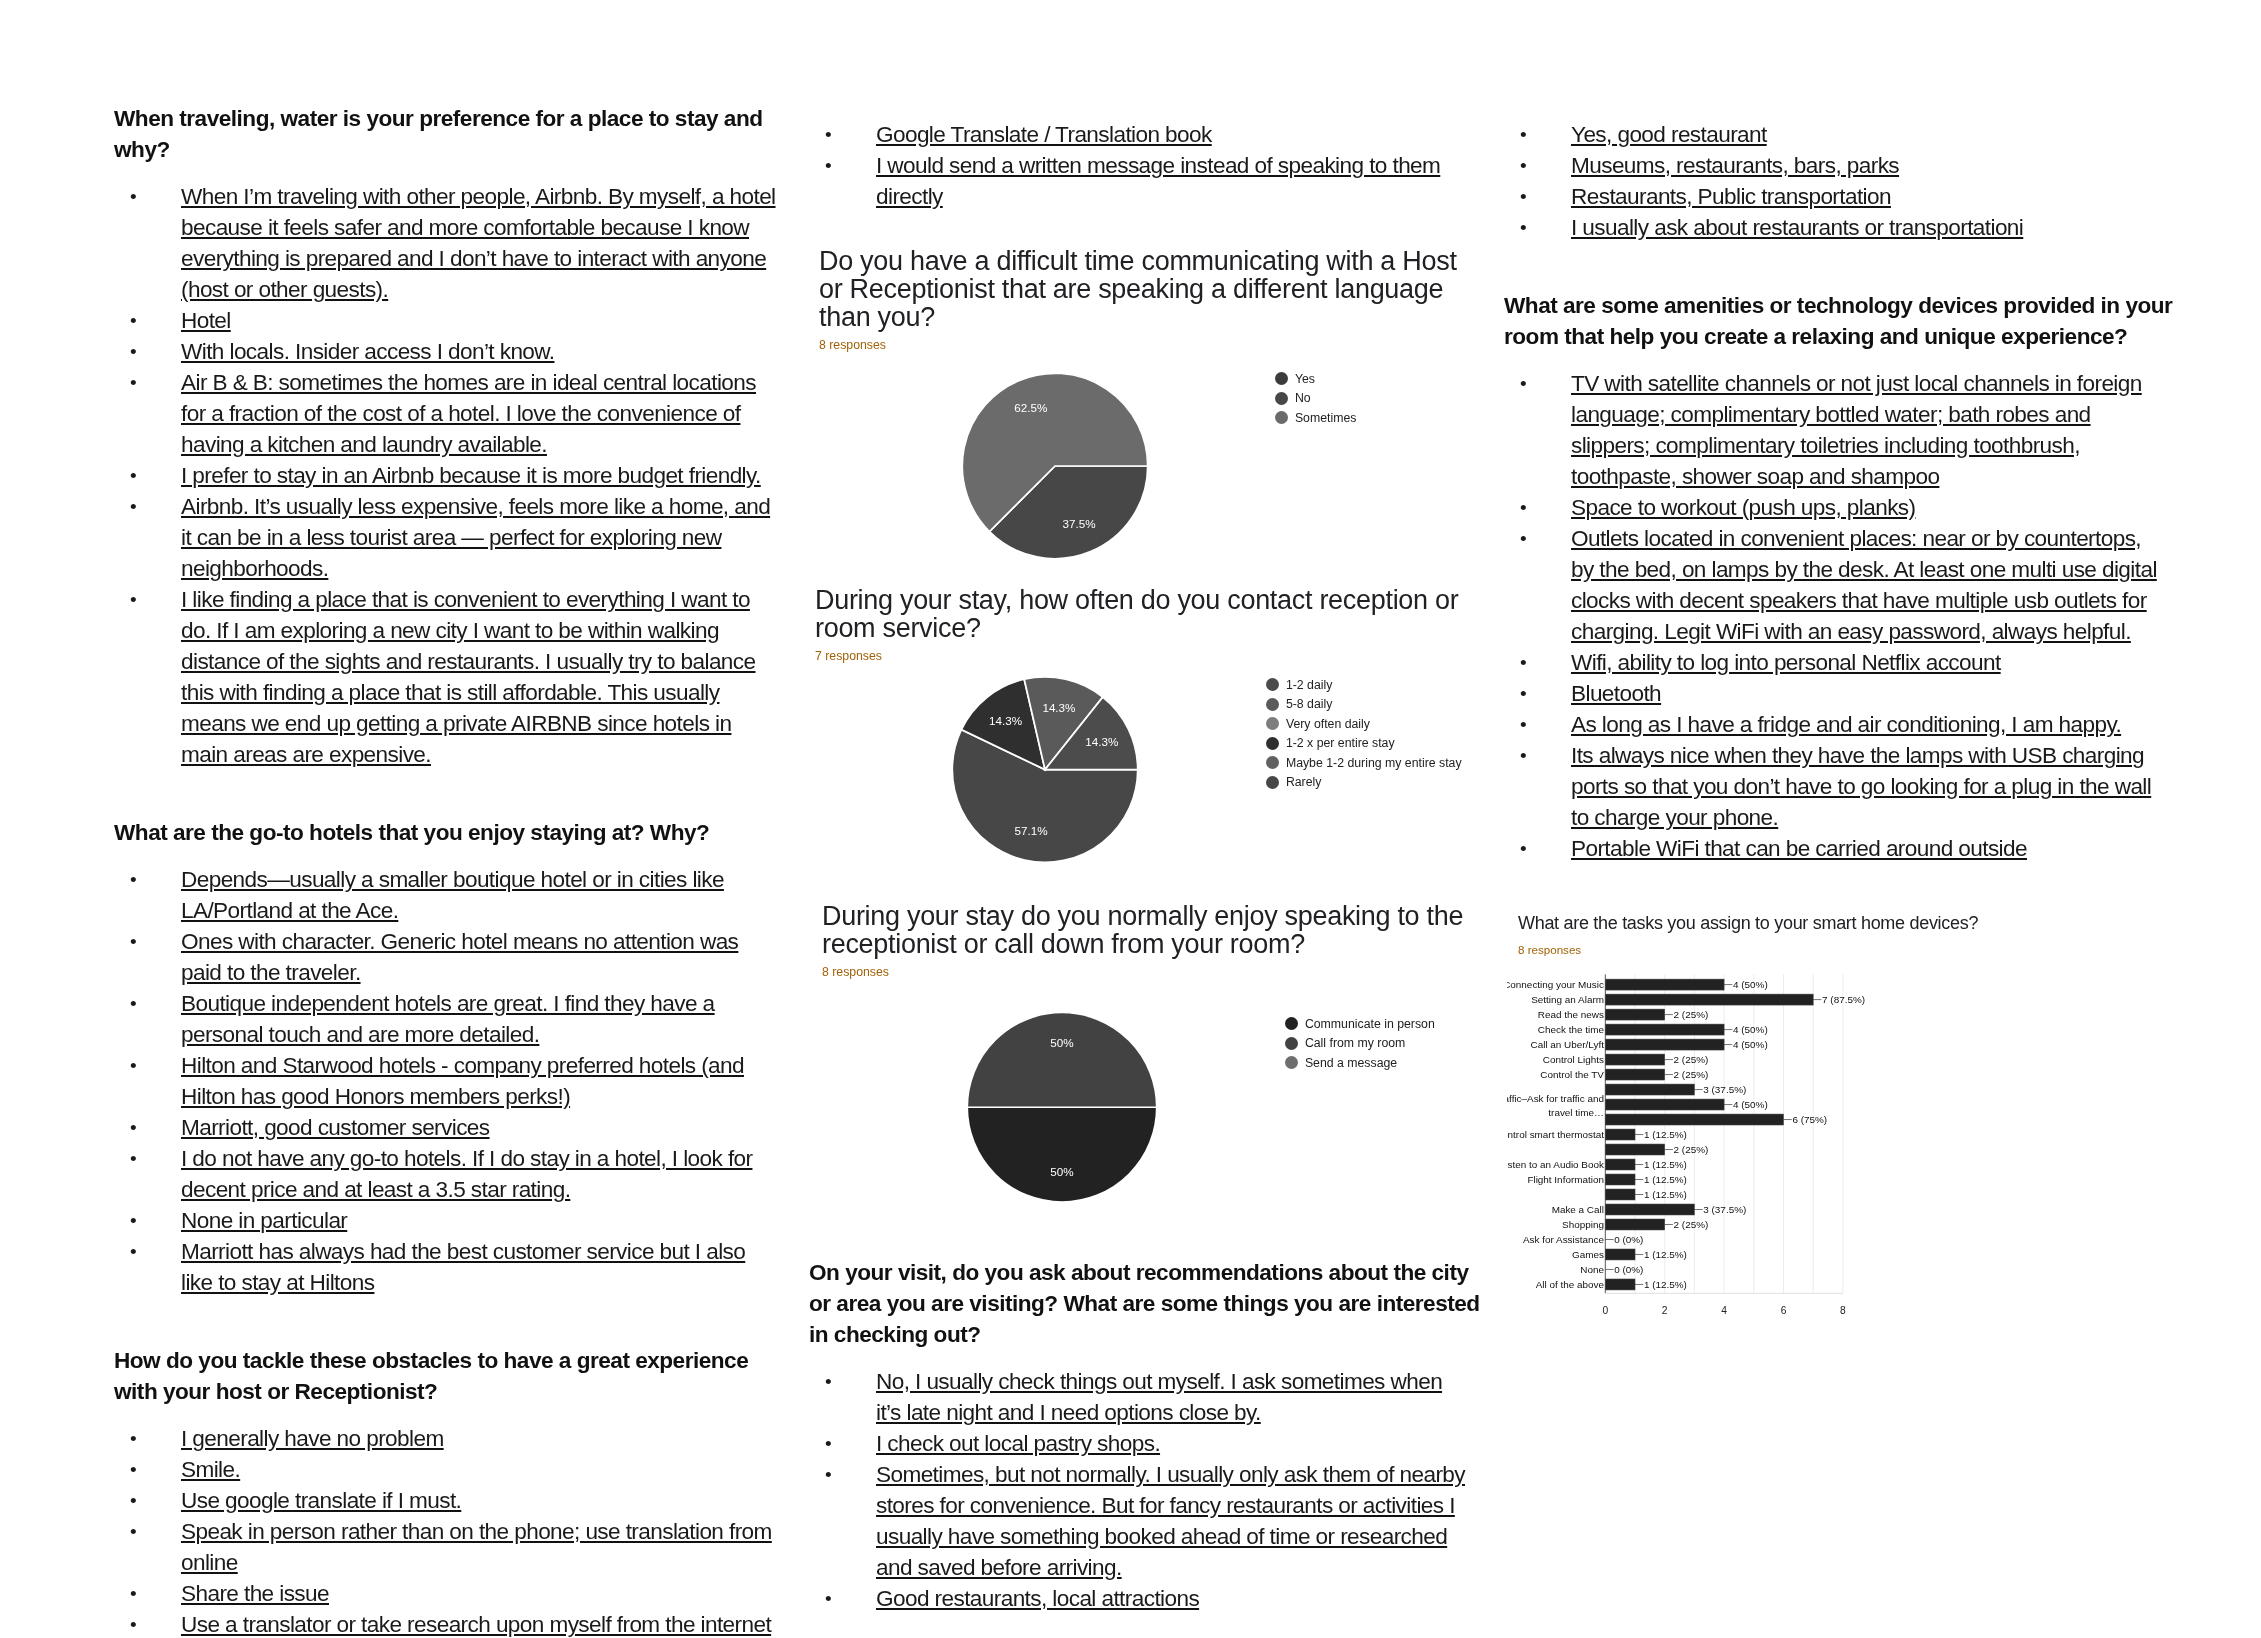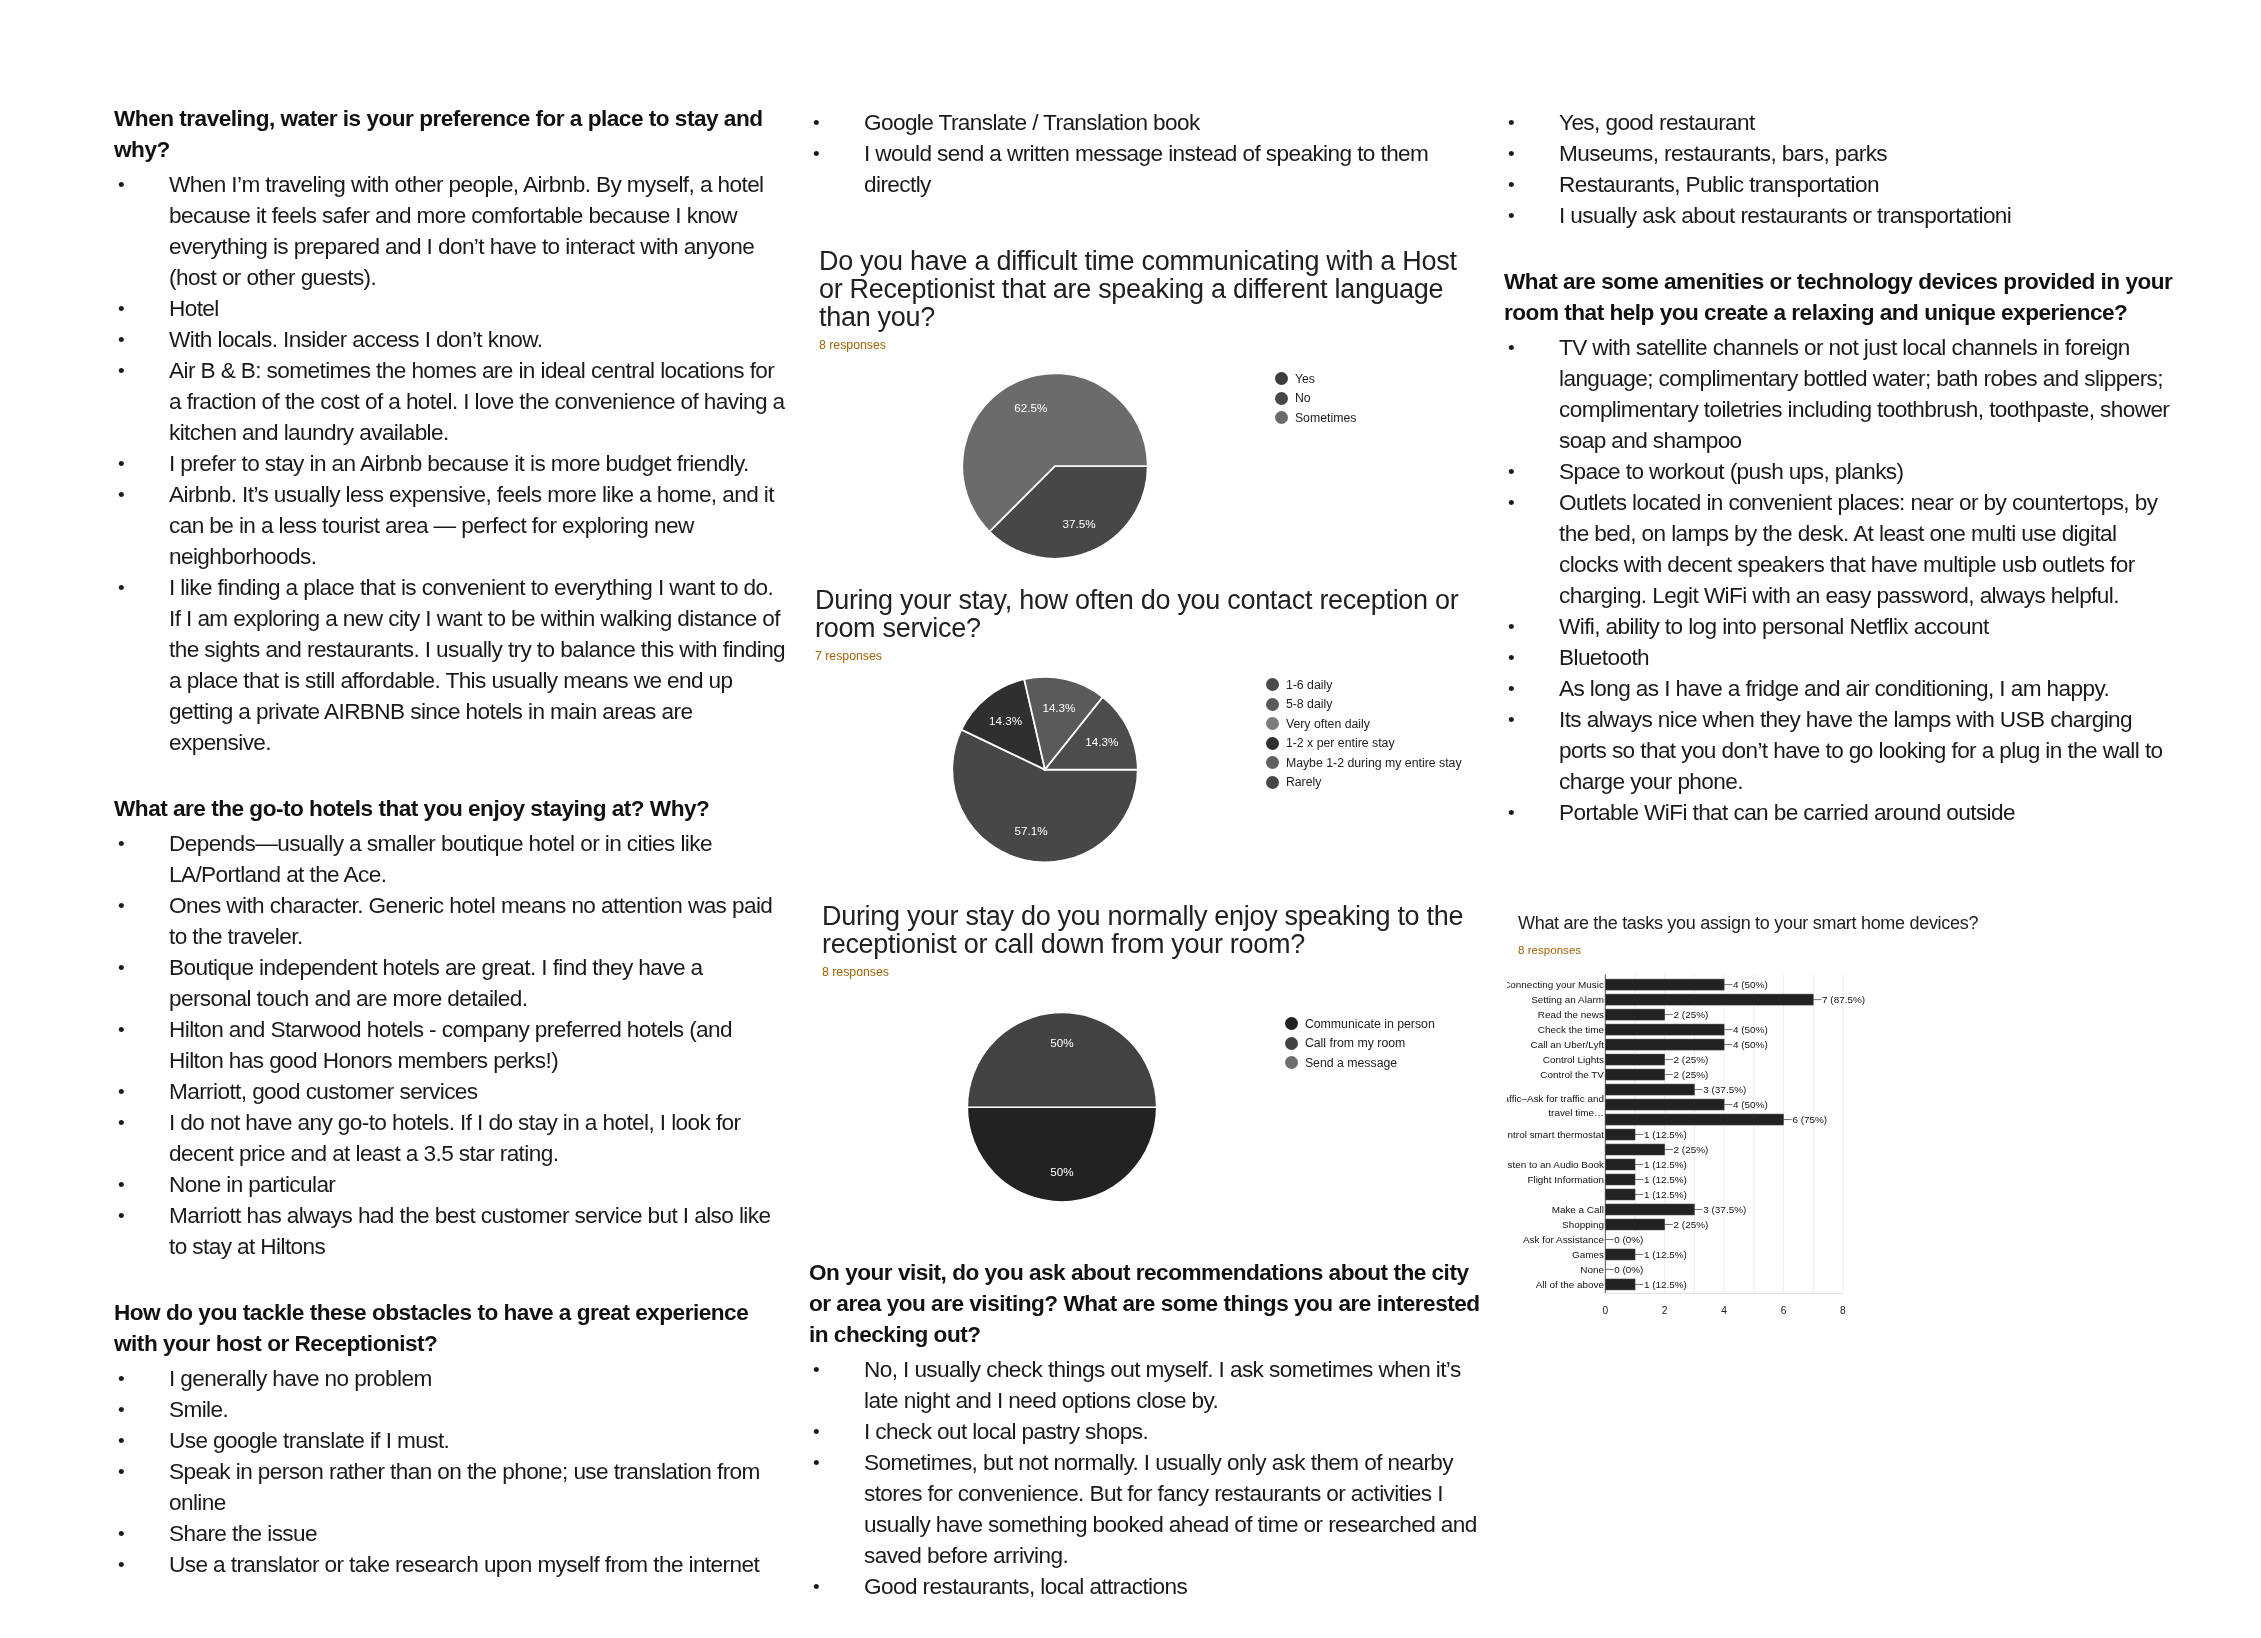--- a/index.html
+++ b/index.html
@@ -2,21 +2,21 @@
 <html style="font-size:11px"><head>
 <meta charset="utf-8">
 <style>
   html, body { margin: 0; padding: 0; background: #ffffff; }
   body { width: 2261px; height: 1638px; position: relative; overflow: hidden; color: #111; }
   .col { position: absolute; top: 103px; }
   .col1 { left: 114px; width: 678px; }
   .col2 { left: 809px; width: 678px; }
   .col3 { left: 1504px; width: 678px; }
   .q { font-family: "Liberation Sans", sans-serif; font-weight: bold; font-size: 22.6px; line-height: 31px; letter-spacing: -0.5px; margin: 0; color: #111; }
-  ul.ans { list-style: none; margin: 4px; padding: 0; }
+  ul.ans { list-style: none; margin: 16px; padding: 0; text-decoration: underline; }
   ul.ans li { font-family: "Liberation Sans", sans-serif; font-size: 22.6px; line-height: 31px; letter-spacing: -0.6px; color: #1a1a1a; position: relative; padding-left: 51px; }
   ul.ans li::before { content: "•"; position: absolute; left: 0; top: 0; font-size: 19px; }
   .gap-sec { height: 31px; }
   .form-block { position: absolute; font-family: "Liberation Sans", sans-serif; }
   .form-title { font-size: 27px; line-height: 28px; color: #202124; letter-spacing: -0.3px; margin: 0; }
   .form-sub { font-size: 12.3px; color: #a16207; margin-top: 6.9px; }
   .legend { position: absolute; font-family: "Liberation Sans", sans-serif; font-size: 12.3px; color: #222; }
   .legend-item { display: flex; align-items: center; height: 19.5px; }
   .legend-dot { width: 13px; height: 13px; border-radius: 50%; margin-right: 6.9px; flex-shrink: 0; }
   svg text { font-family: "Liberation Sans", sans-serif; }
@@ -107,21 +107,21 @@
     <path d="M150,148 L28.21191548529262,89.75343383307052 A135,135 0 0 1 119.72344727183349,16.438872173812086 Z" fill="#2f2f2f" stroke="#ffffff" stroke-width="2.5"></path>
     <text x="92.60272414838226" y="82.35648860634132" text-anchor="middle" fill="#ffffff" font-size="17">14.3%</text>
     <path d="M150,148 L119.72344727183349,16.438872173812086 A135,135 0 0 1 234.07635036589517,42.377240572160574 Z" fill="#5a5a5a" stroke="#ffffff" stroke-width="2.5"></path>
     <text x="170.30690291814471" y="64.47419537433328" text-anchor="middle" fill="#ffffff" font-size="17">14.3%</text>
     <path d="M150,148 L234.07635036589517,42.377240572160574 A135,135 0 0 1 285,147.99999999999997 Z" fill="#4c4c4c" stroke="#ffffff" stroke-width="2.5"></path>
     <text x="232.69105784557553" y="114.13235707519587" text-anchor="middle" fill="#ffffff" font-size="17">14.3%</text>
   </svg>
 <div class="legend" style="left:1266px; top:675px;">
     <div class="legend-item">
       <span class="legend-dot" style="background: rgb(76, 76, 76);"></span>
-      <span>1-6 daily</span>
+      <span>1-2 daily</span>
     </div>
     <div class="legend-item">
       <span class="legend-dot" style="background: rgb(90, 90, 90);"></span>
       <span>5-8 daily</span>
     </div>
     <div class="legend-item">
       <span class="legend-dot" style="background: rgb(125, 125, 125);"></span>
       <span>Very often daily</span>
     </div>
     <div class="legend-item">

